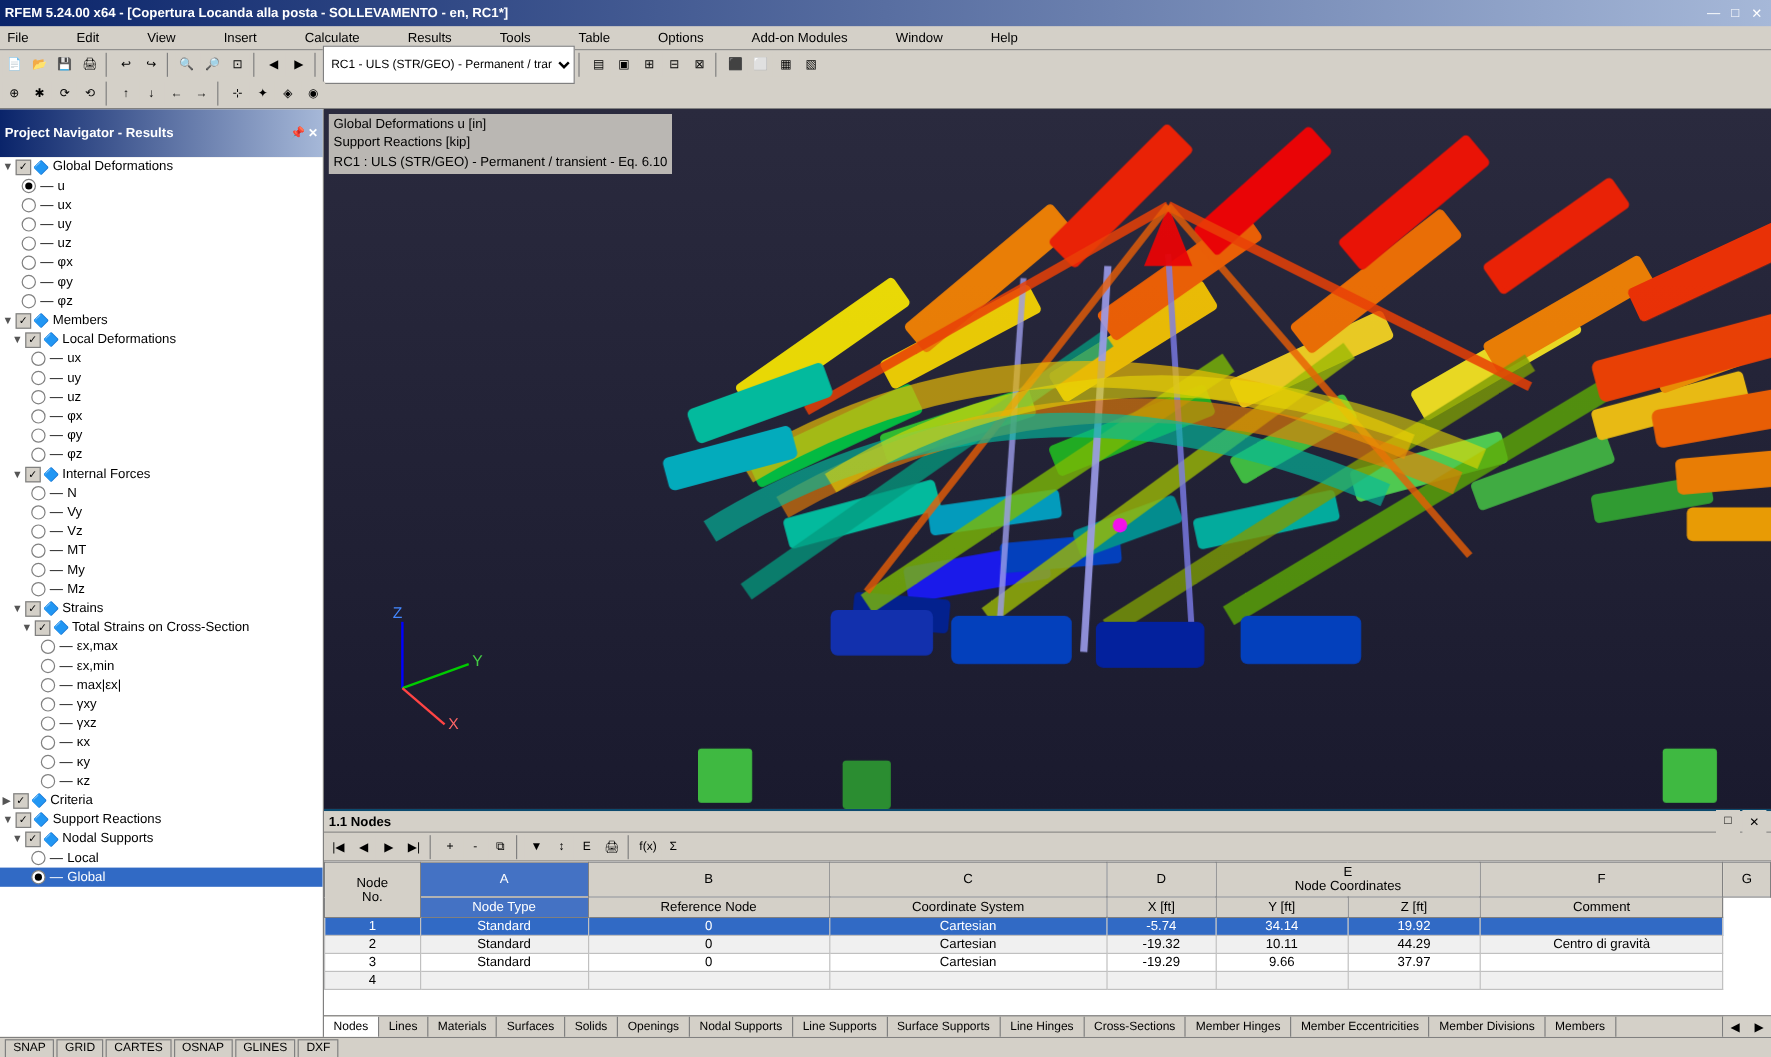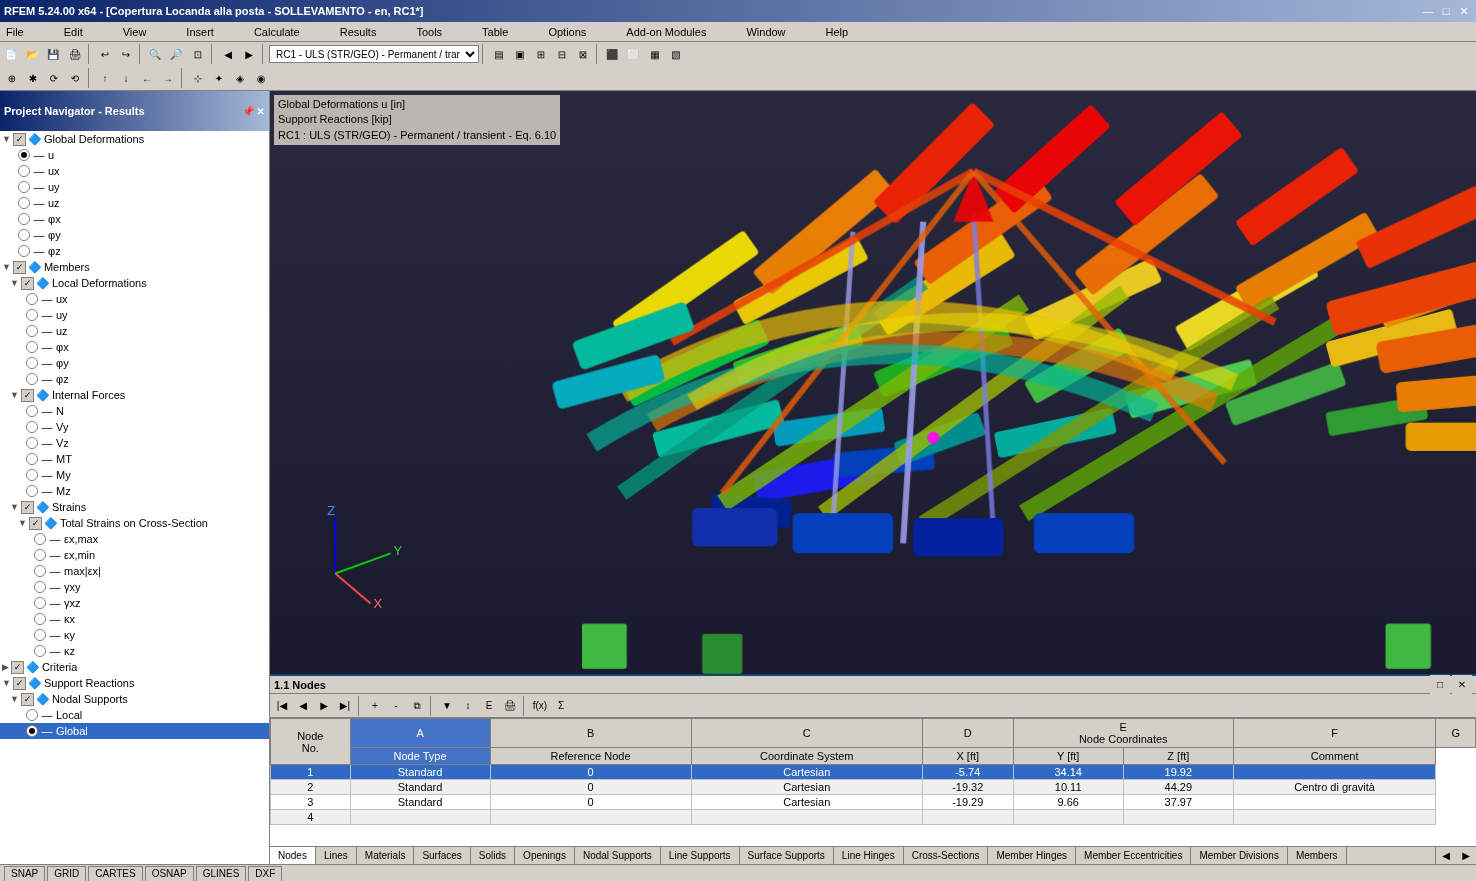--- a/index.html
+++ b/index.html
@@ -13,21 +13,21 @@
     
     
     #menu-bar { background: #d4d0c8; height: 20px; display: flex; align-items: center; border-bottom: 1px solid #808080; gap: 28px; }
     #menu-bar span { padding: 2px 6px; font-size: 11px; cursor: pointer; }
     
     
     #toolbar-area { background: #d4d0c8; border-bottom: 1px solid #808080; }
     .toolbar-row { display: flex; align-items: center; padding: 1px 2px; gap: 1px; height: 24px; }
     .tb-btn { width: 20px; height: 20px; background: #d4d0c8; border: 1px solid transparent; cursor: pointer; display: flex; align-items: center; justify-content: center; font-size: 10px; }
     .tb-sep { width: 4px; height: 20px; border-left: 1px solid #808080; margin: 0 2px; }
-    .tb-combo { height: 18px; font-size: 10px; background: white; border: 1px solid #808080; padding: 0 2px; min-width: 80px; }
+    .tb-combo { height: 32px; font-size: 10px; background: white; border: 1px solid #808080; padding: 0 2px; min-width: 80px; }
     
     
     #main-layout { display: flex; height: calc(881px - 22px - 20px - 48px - 18px); }
     
     
     #left-panel { width: 270px; background: #d4d0c8; border-right: 1px solid #808080; display: flex; flex-direction: column; overflow: hidden; }
     #panel-header { background: linear-gradient(to right, #0a246a, #a6b8d8); color: white; font-size: 11px; font-weight: bold; padding: 20px 4px; display: flex; justify-content: space-between; align-items: center; height: 18px; }
     #panel-header .panel-controls { display: flex; gap: 2px; }
     #panel-header .panel-controls span { cursor: pointer; font-size: 10px; }
     #tree-area { flex: 1; overflow-y: auto; overflow-x: hidden; background: white; }

